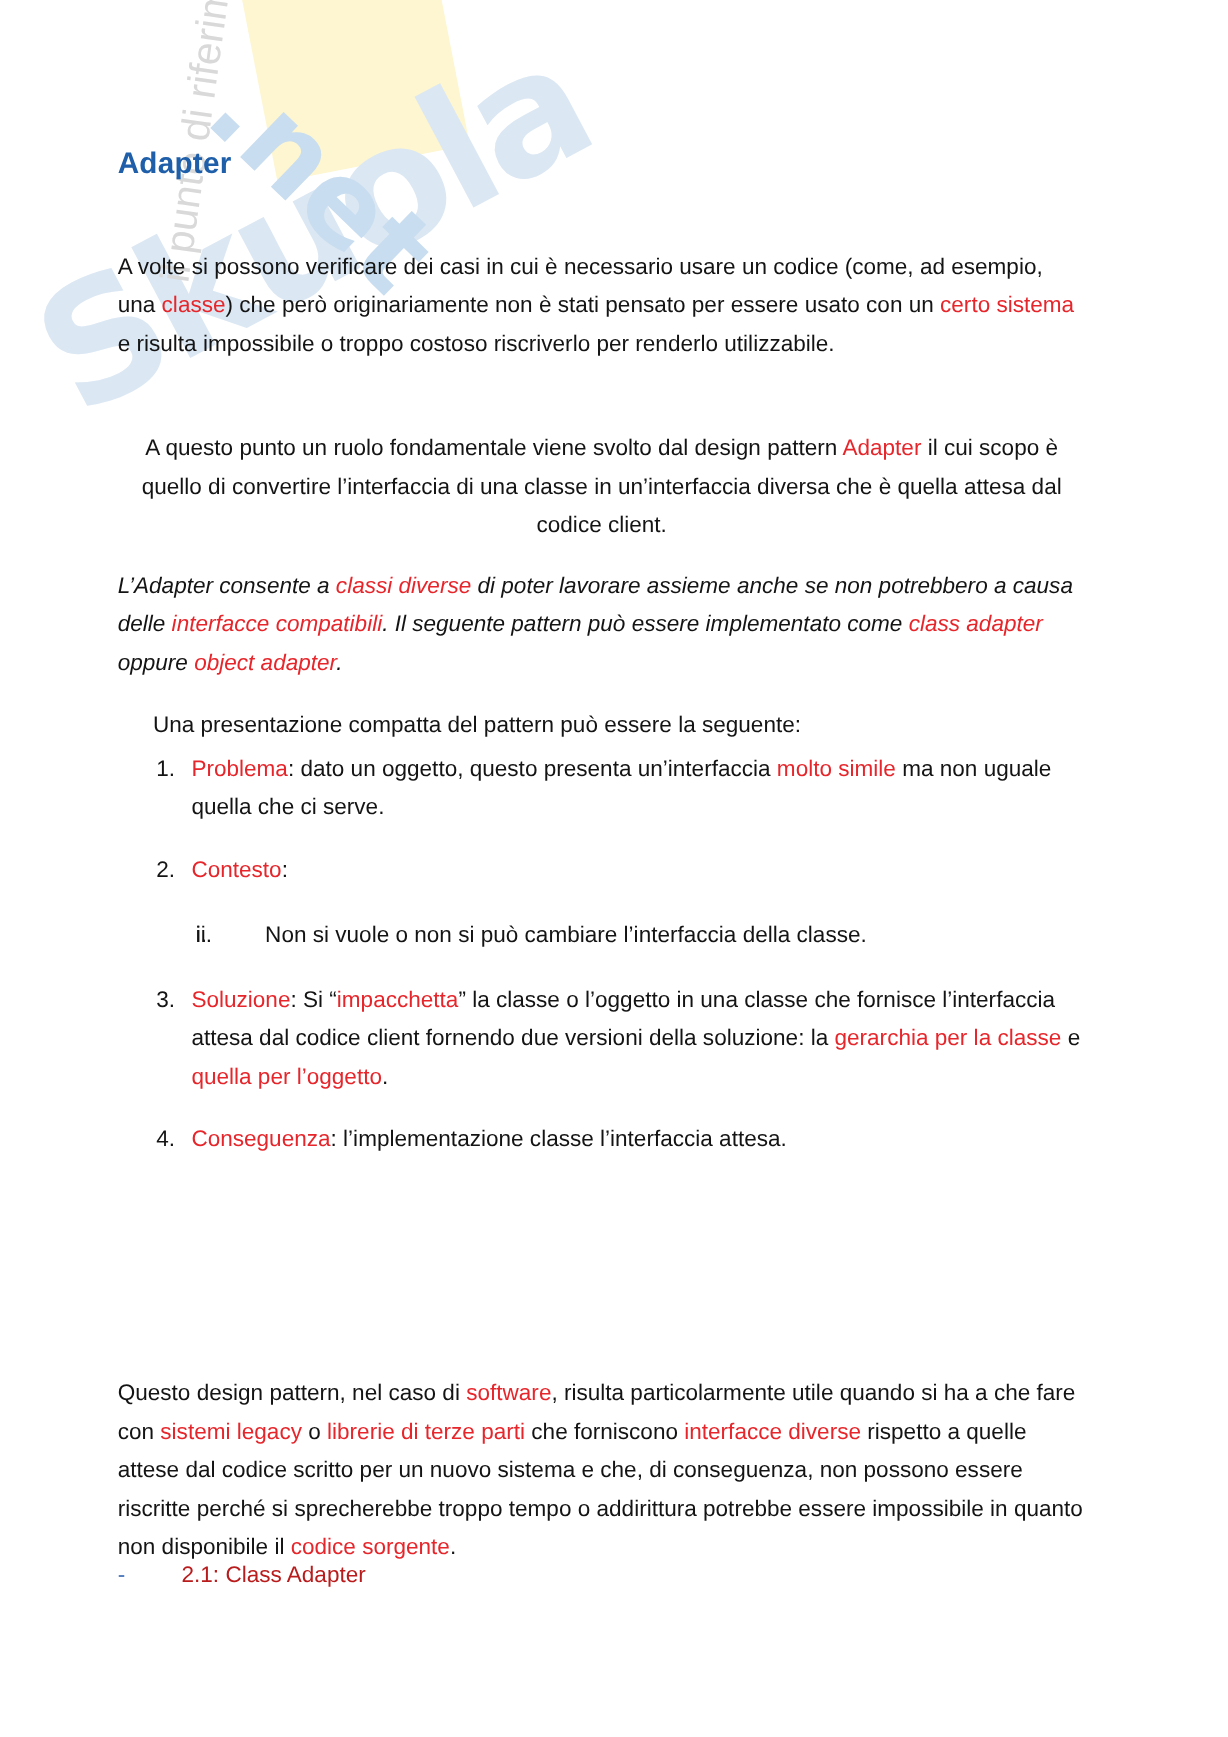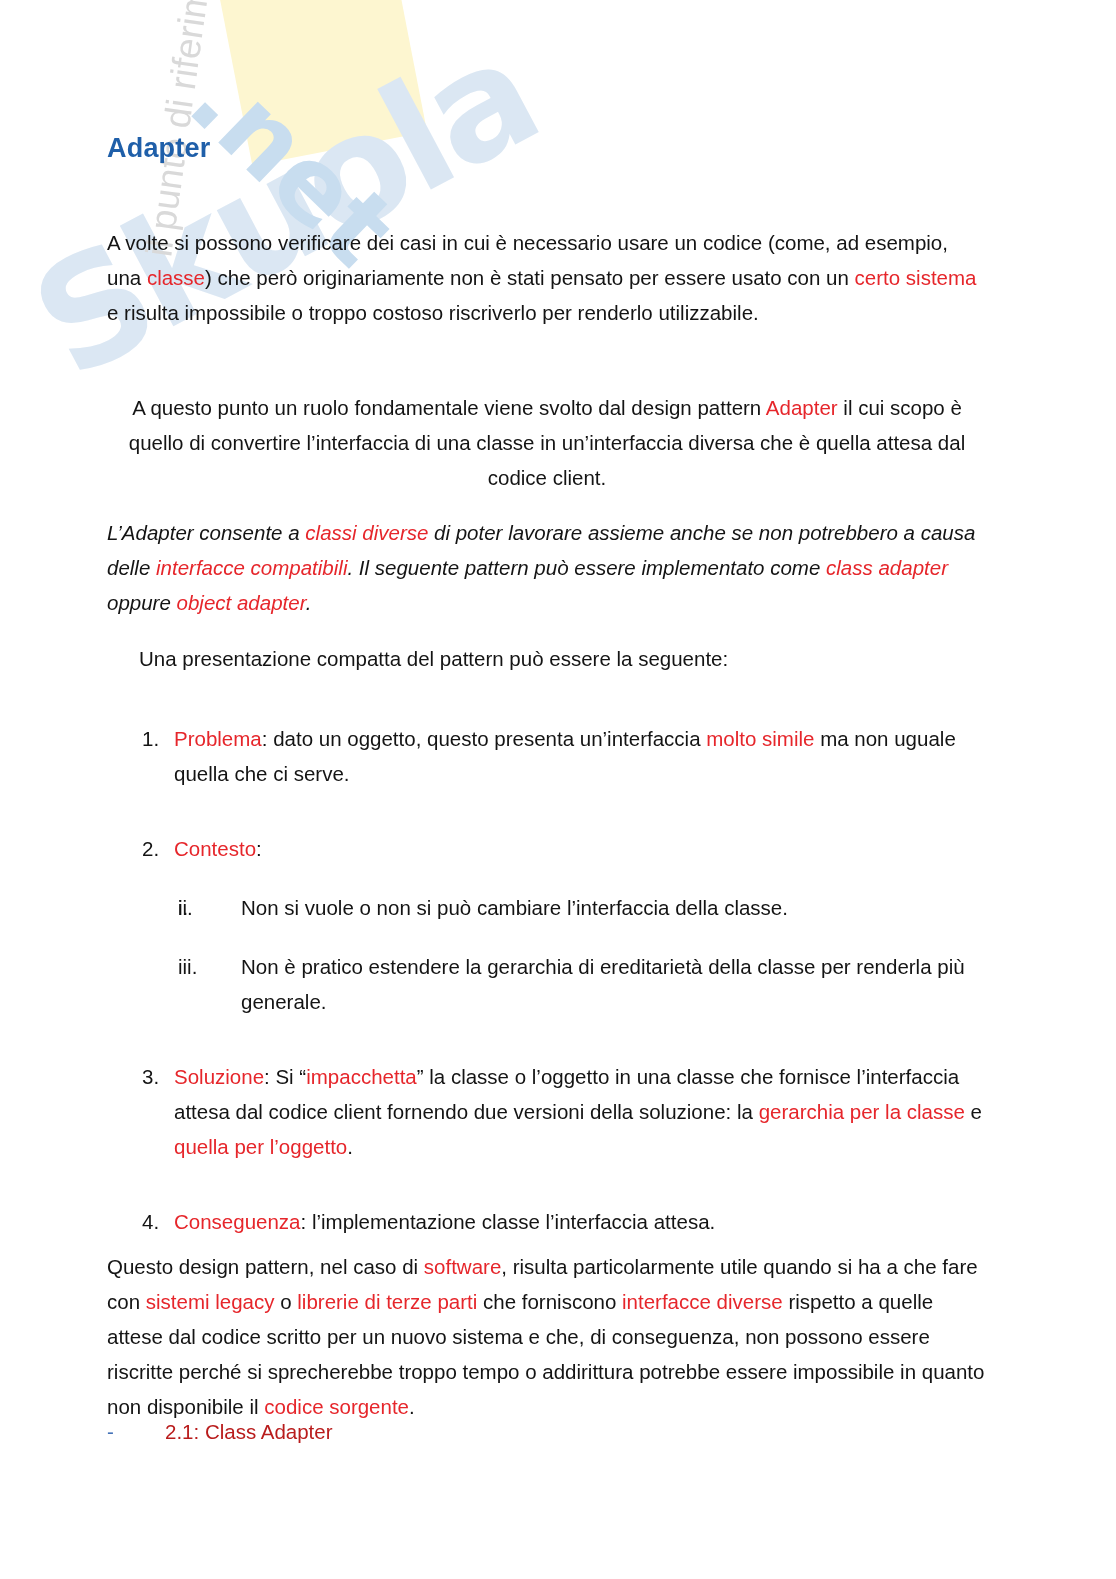--- a/index.html
+++ b/index.html
@@ -137,21 +137,21 @@
     margin-bottom: 22px;
   }
   .li-marker {
     position: absolute;
     left: 35px;
     top: 0;
     width: 30px;
     text-align: left;
     color: #141414;
   }
-  .li-text { display: block; margin-top: 40px; }
+  .li-text { display: block; }
 
   .sublist {
     margin: 6px 0 0 0;
     padding: 0;
   }
   .sub-row {
     position: relative;
     padding-left: 67px;
     margin-bottom: 24px;
   }
@@ -219,24 +219,20 @@
         <span class="li-marker">2.</span>
         <span class="li-text"><span class="red">Contesto</span><span>:</span></span>
         <div class="sublist">
           <div class="sub-row">
             <span class="sub-marker">i.</span>
           </div>
           <div class="sub-row">
             <span class="sub-marker">ii.</span>
             <span>Non si vuole o non si può cambiare l’interfaccia della classe.</span>
           </div>
-          <div class="sub-row">
-            <span class="sub-marker">iii.</span>
-            <span>Non è pratico estendere la gerarchia di ereditarietà della classe per renderla più generale.</span>
-          </div>
         </div>
       </div>
 
       <div class="li-row">
         <span class="li-marker">3.</span>
         <span class="li-text"><span class="red">Soluzione</span><span>: Si “</span><span class="red">impacchetta</span><span>” la classe o l’oggetto in una classe che fornisce l’interfaccia attesa dal codice client fornendo due versioni della soluzione: la </span><span class="red">gerarchia per la classe</span><span> e </span><span class="red">quella per l’oggetto</span><span>.</span></span>
       </div>
 
       <div class="li-row">
         <span class="li-marker">4.</span>

